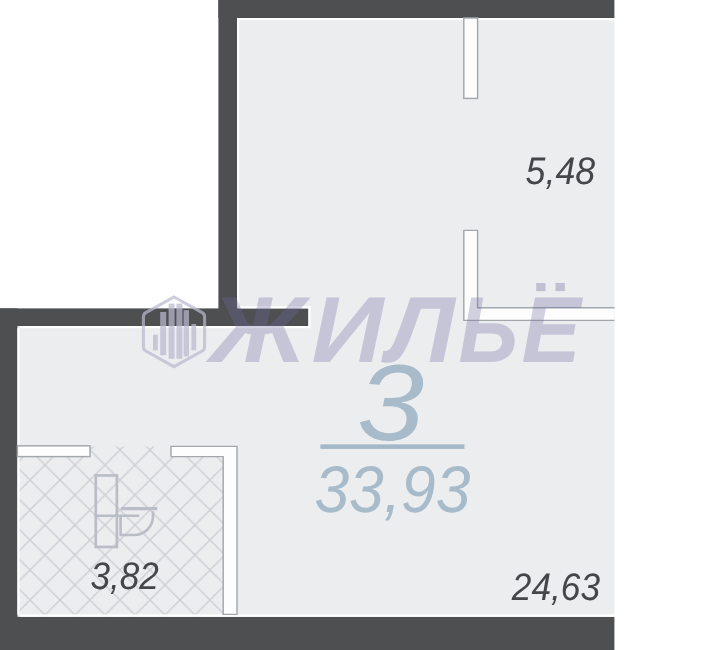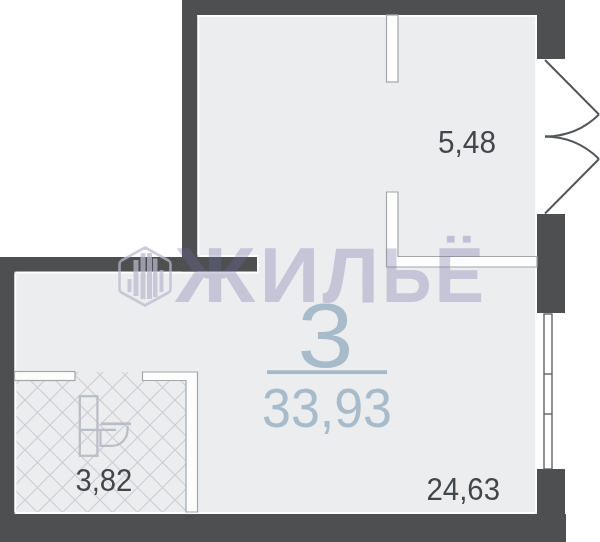--- a/index.html
+++ b/index.html
@@ -1,17 +1,17 @@
 <!DOCTYPE html>
 <html><head>
 <meta charset="utf-8">
 <style>
   html,body{margin:0;padding:0;background:#ffffff;}
-  #plan{position:relative;width:600px;height:542px;overflow:hidden;
-        font-family:"Liberation Sans", sans-serif;}
+  #plan{position:relative;width:512px;height:542px;overflow:hidden;
+        font-family:"Liberation Sans", sans-serif;font-style:italic;}
 </style>
 </head>
 <body>
 <div id="plan">
 <svg width="600" height="542" viewBox="0 0 600 542" xmlns="http://www.w3.org/2000/svg">
   <defs>
     <pattern id="hatch" patternUnits="userSpaceOnUse" width="25" height="25">
       <path d="M0,0 L25,25 M25,0 L0,25" stroke="#cacdd2" stroke-width="1.1" fill="none"></path>
     </pattern>
   </defs>

